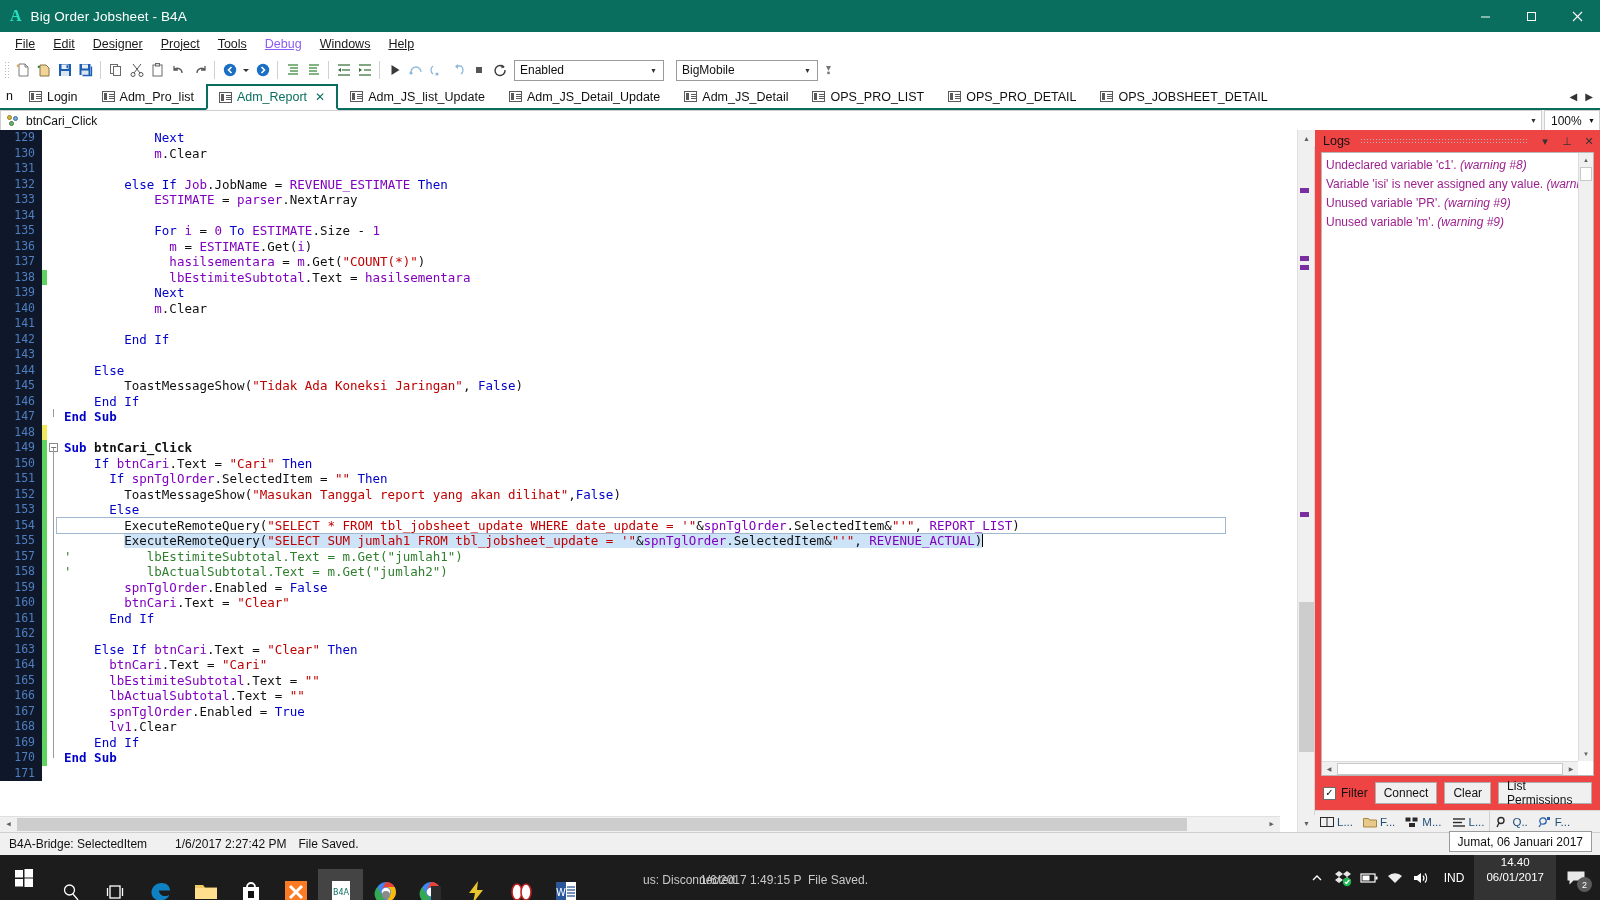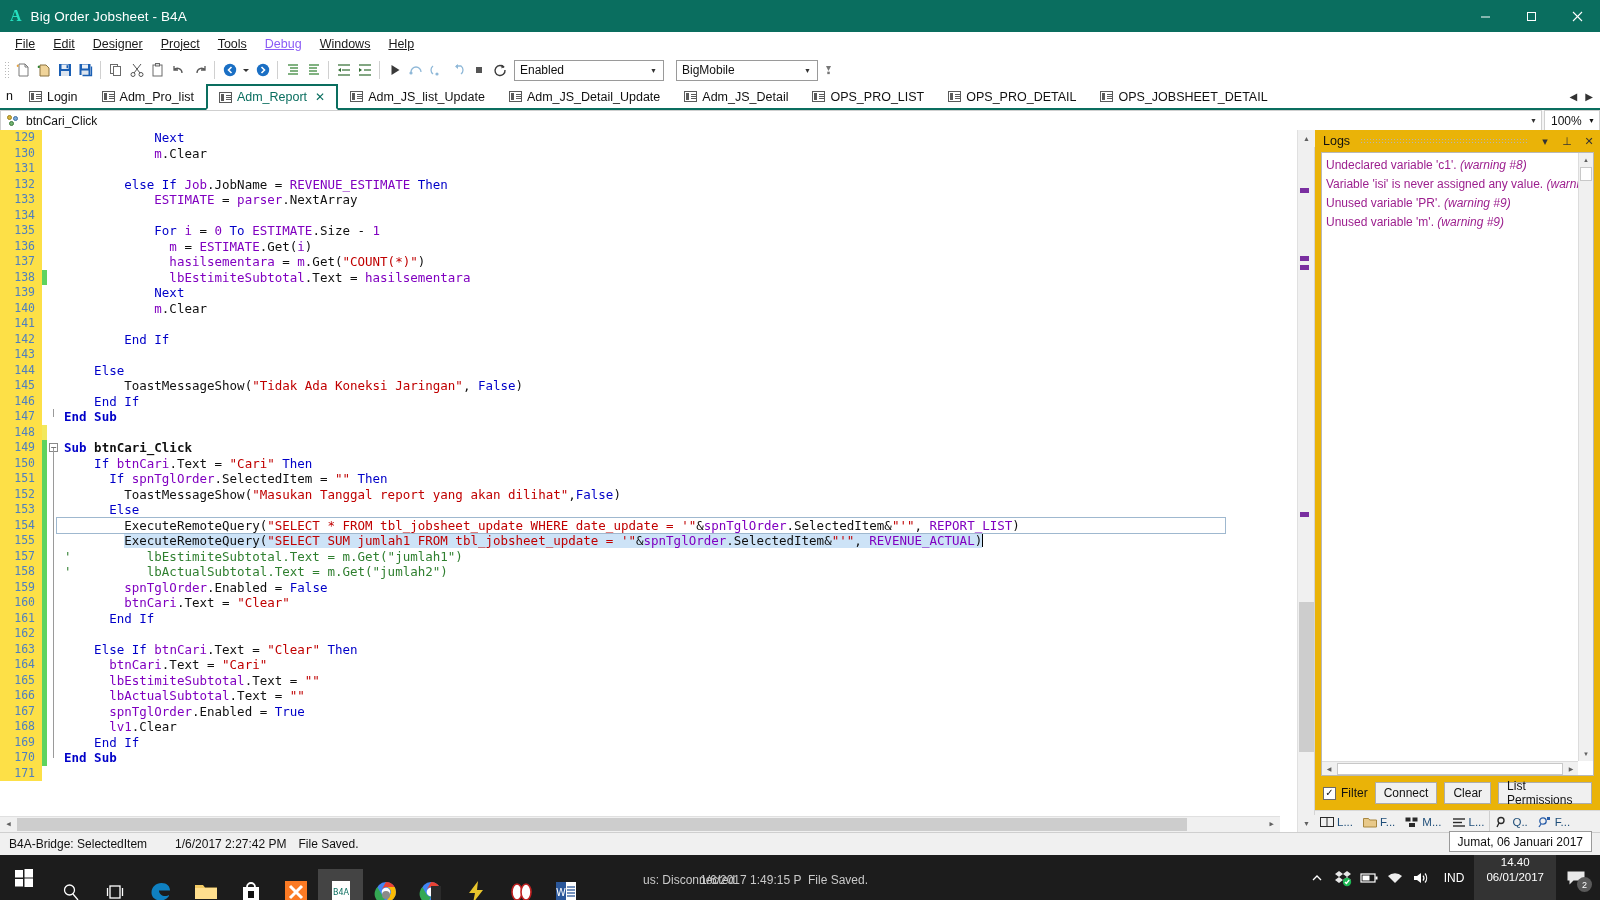--- a/index.html
+++ b/index.html
@@ -139,21 +139,21 @@
   
   .editor-wrap { position: relative; flex: 1; display: flex; min-width: 0; background:#fff; }
   .editor {
     position: relative; flex: 1; overflow: hidden; min-width: 0;
     font-family: "DejaVu Sans Mono", "Liberation Mono", monospace;
     font-size: 12.5px; line-height: 15.5px;
   }
   .code-line { display: flex; height: 15.5px; white-space: pre; }
   .gut {
     width: 42px; flex: none; text-align: right; padding-right: 7px;
-    color: #4f7fbf; background: #fde047; font-size: 11.5px;
+    color: #4f7fbf; background: #0f172a; font-size: 11.5px;
   }
   .mark { width: 5px; flex: none; background: transparent; }
   .mark.green { background: #5fd35f; }
   .mark.yellow { background: #f2e85c; }
   .foldcol { width: 13px; flex: none; position: relative; }
   .foldcol .vline {
     position: absolute; left: 6px; top: 0; bottom: 0; width: 1px; background: #9a9a9a;
   }
   .foldcol .vline.half-bot { top: 50%; }
   .foldcol .vline.half-top { bottom: 50%; }
@@ -202,21 +202,21 @@
     background: #f0f0f0; border-top: 1px solid #e0e0e0;
   }
   .hscroll .harrow {
     position: absolute; top: 0; width: 17px; height: 15px; display: flex;
     align-items: center; justify-content: center; font-size: 7px; color: #606060;
   }
   .hscroll .hthumb { position: absolute; top: 1px; height: 13px; background: #cdcdcd; }
 
   
   .logs {
-    width: 286px; flex: none; background: #eab308; display: flex; flex-direction: column;
+    width: 286px; flex: none; background: #ef4444; display: flex; flex-direction: column;
     border-left: 1px solid #d4d4d4;
   }
   .logs-head {
     height: 22px; display: flex; align-items: center; padding: 0 3px 0 8px; gap: 6px;
     font-size: 12.5px; color: #111;
   }
   .logs-head .dots {
     flex: 1; height: 7px; margin: 0 4px;
     background-image: radial-gradient(#b4b4b4 .8px, transparent .8px);
     background-size: 3px 3px;

